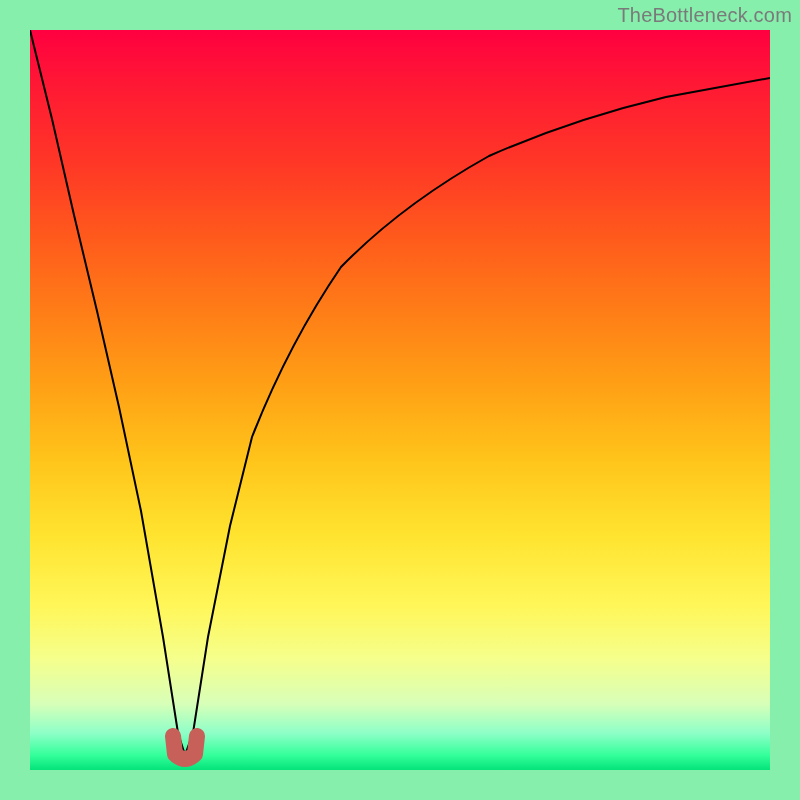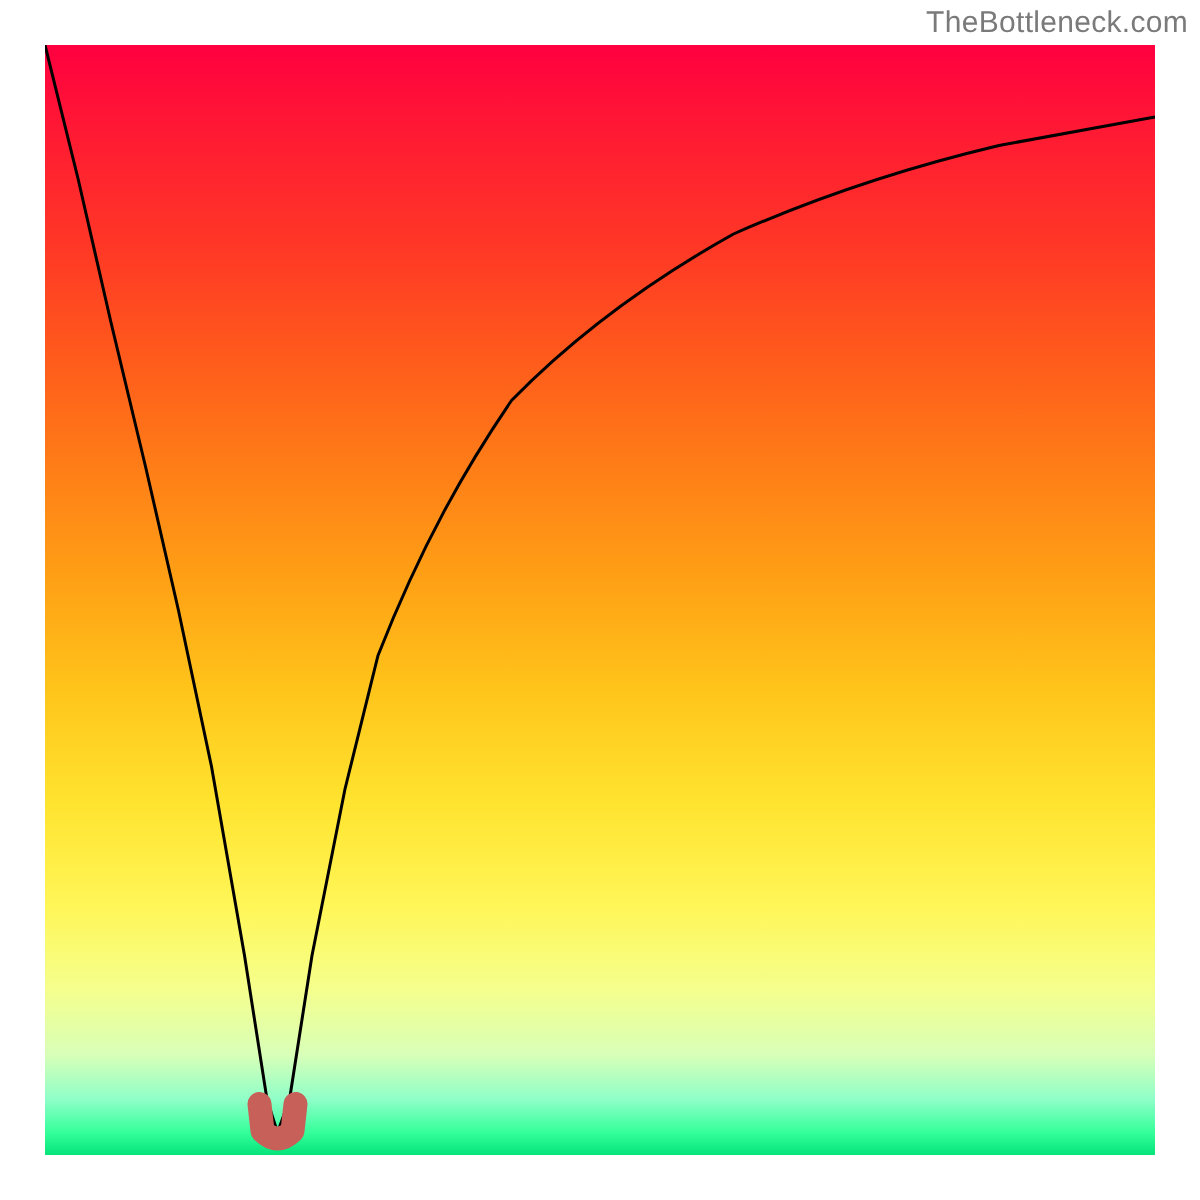--- a/index.html
+++ b/index.html
@@ -8,21 +8,21 @@
     width: 800px;
     height: 800px;
     overflow: hidden;
     background: #000;
     font-family: Arial, Helvetica, sans-serif;
   }
   .frame {
     position: relative;
     width: 800px;
     height: 800px;
-    background: #ffffff;
+    background: #86efac;
   }
   .plot-area {
     position: absolute;
     left: 30px;
     top: 30px;
     width: 740px;
     height: 740px;
     background: linear-gradient(to bottom,
       #ff0040 0%,
       #ff1a33 8%,

